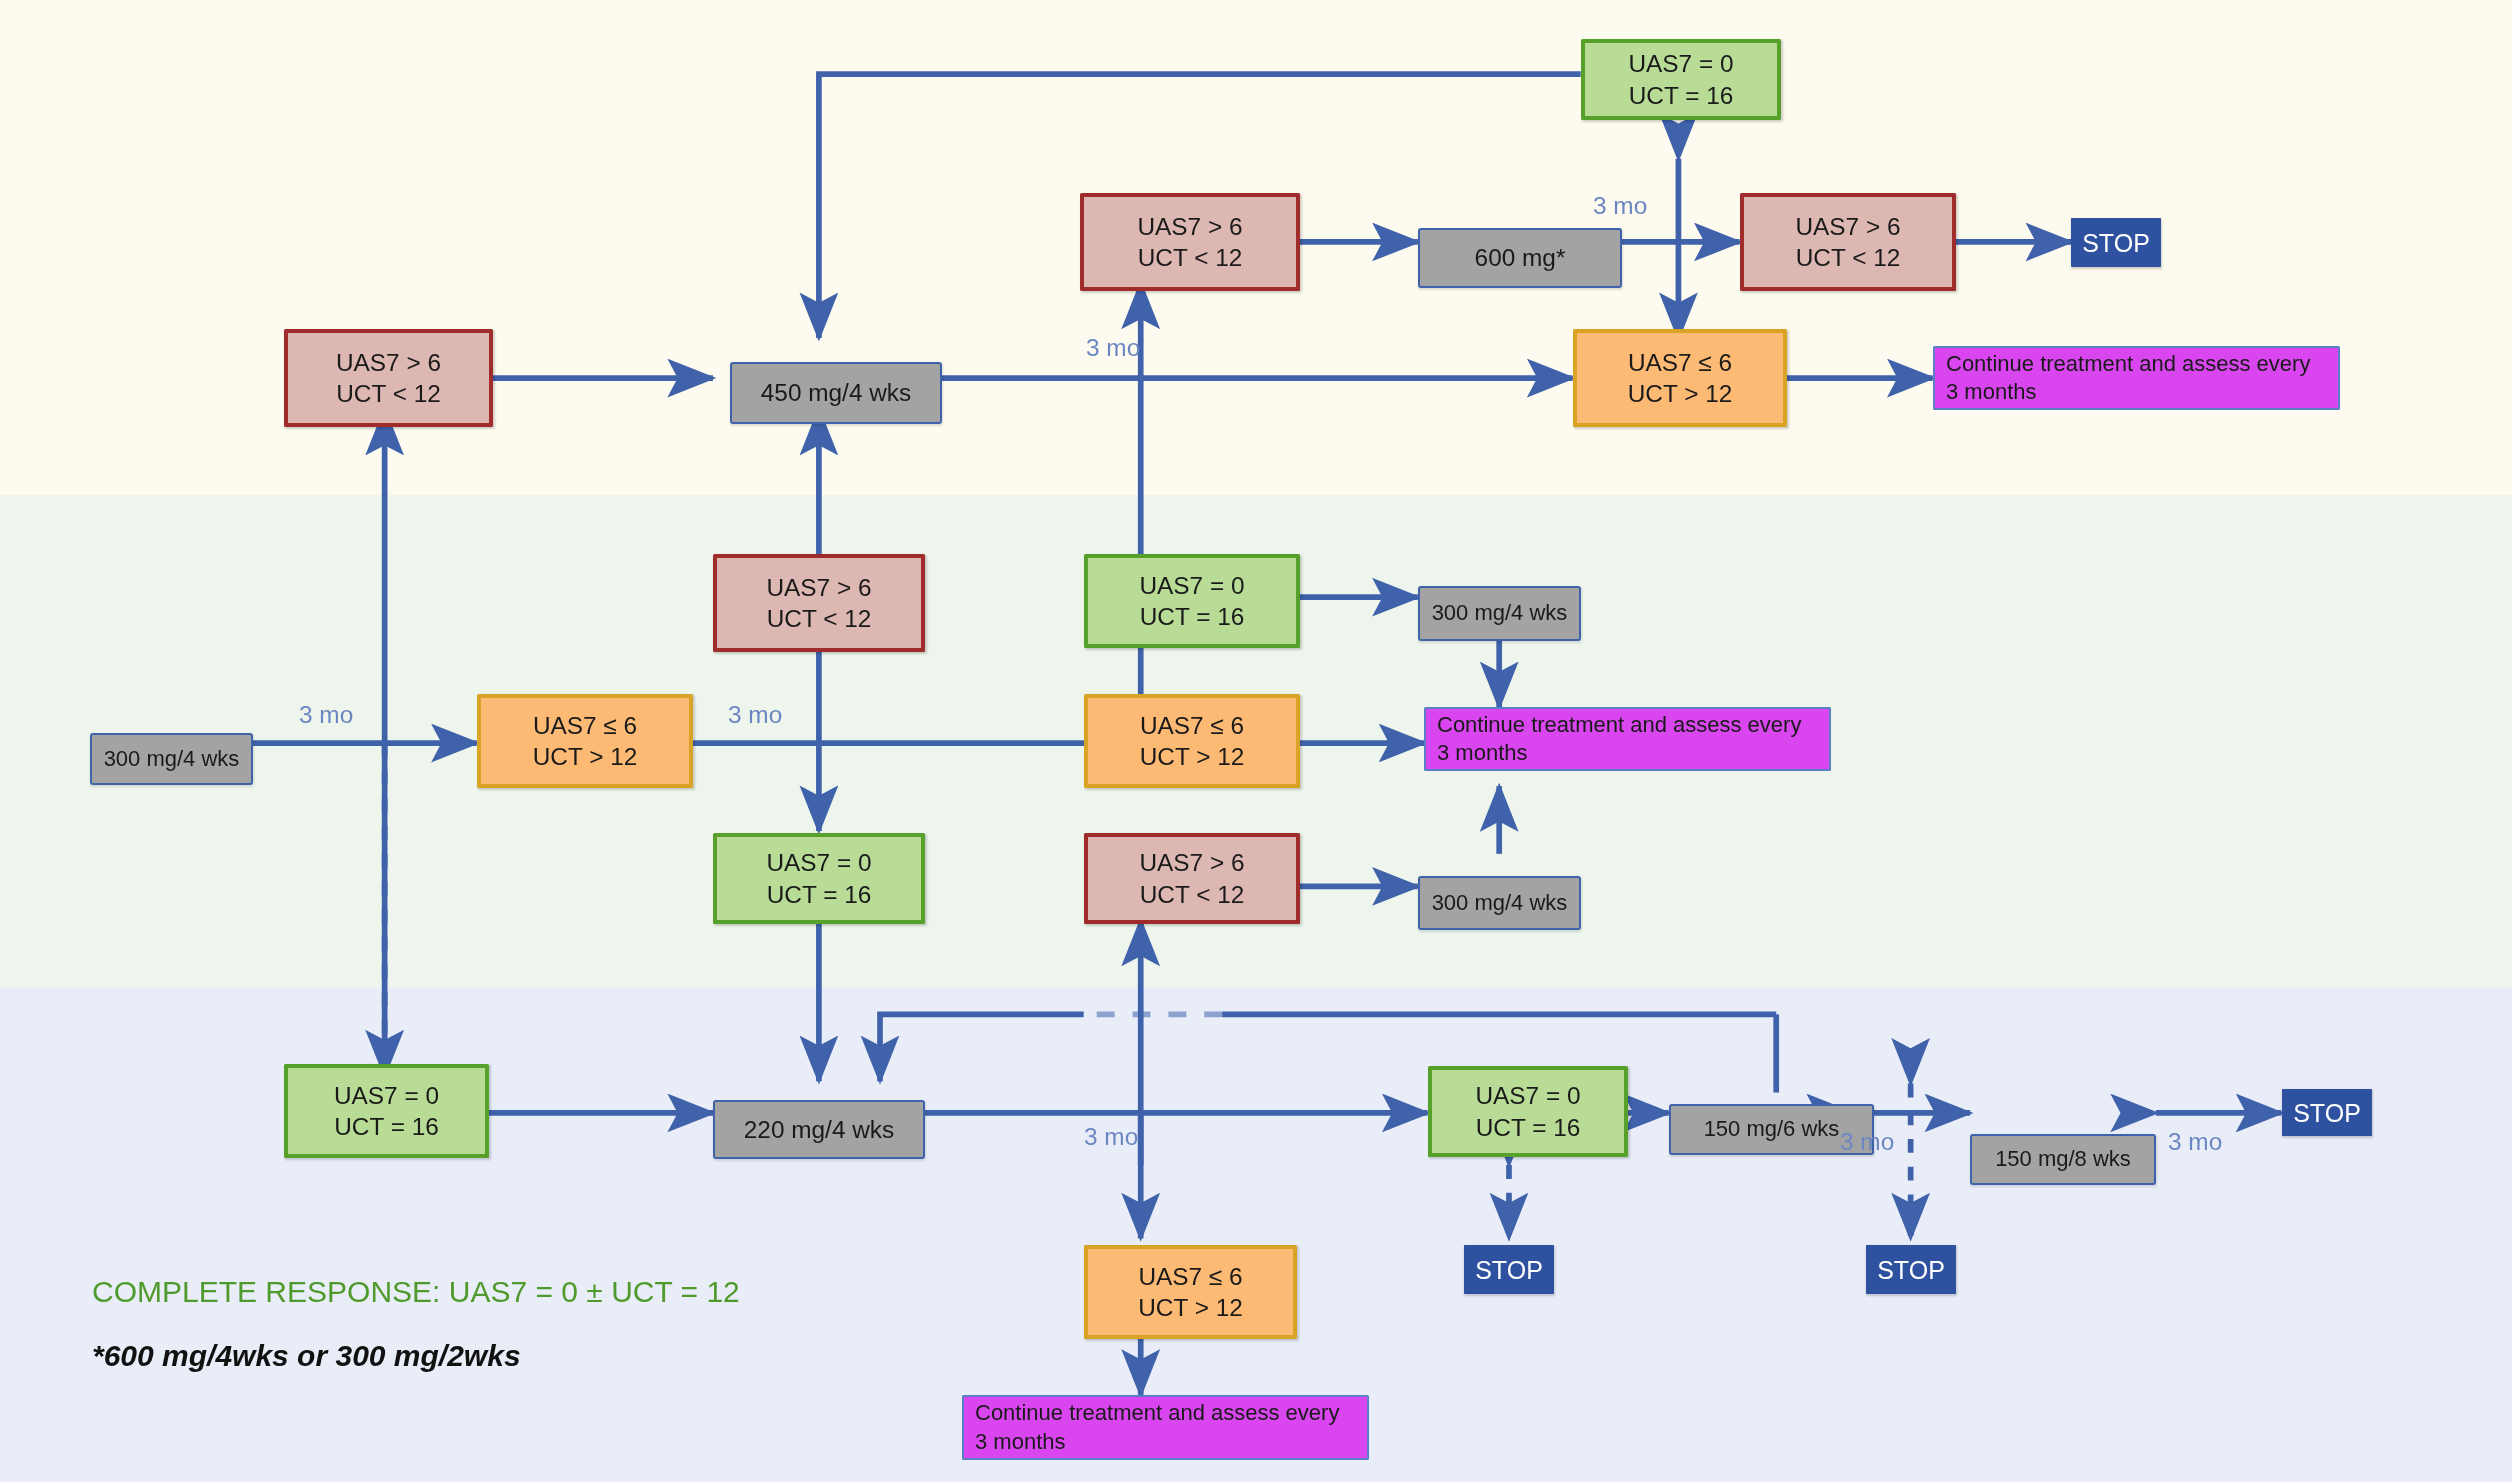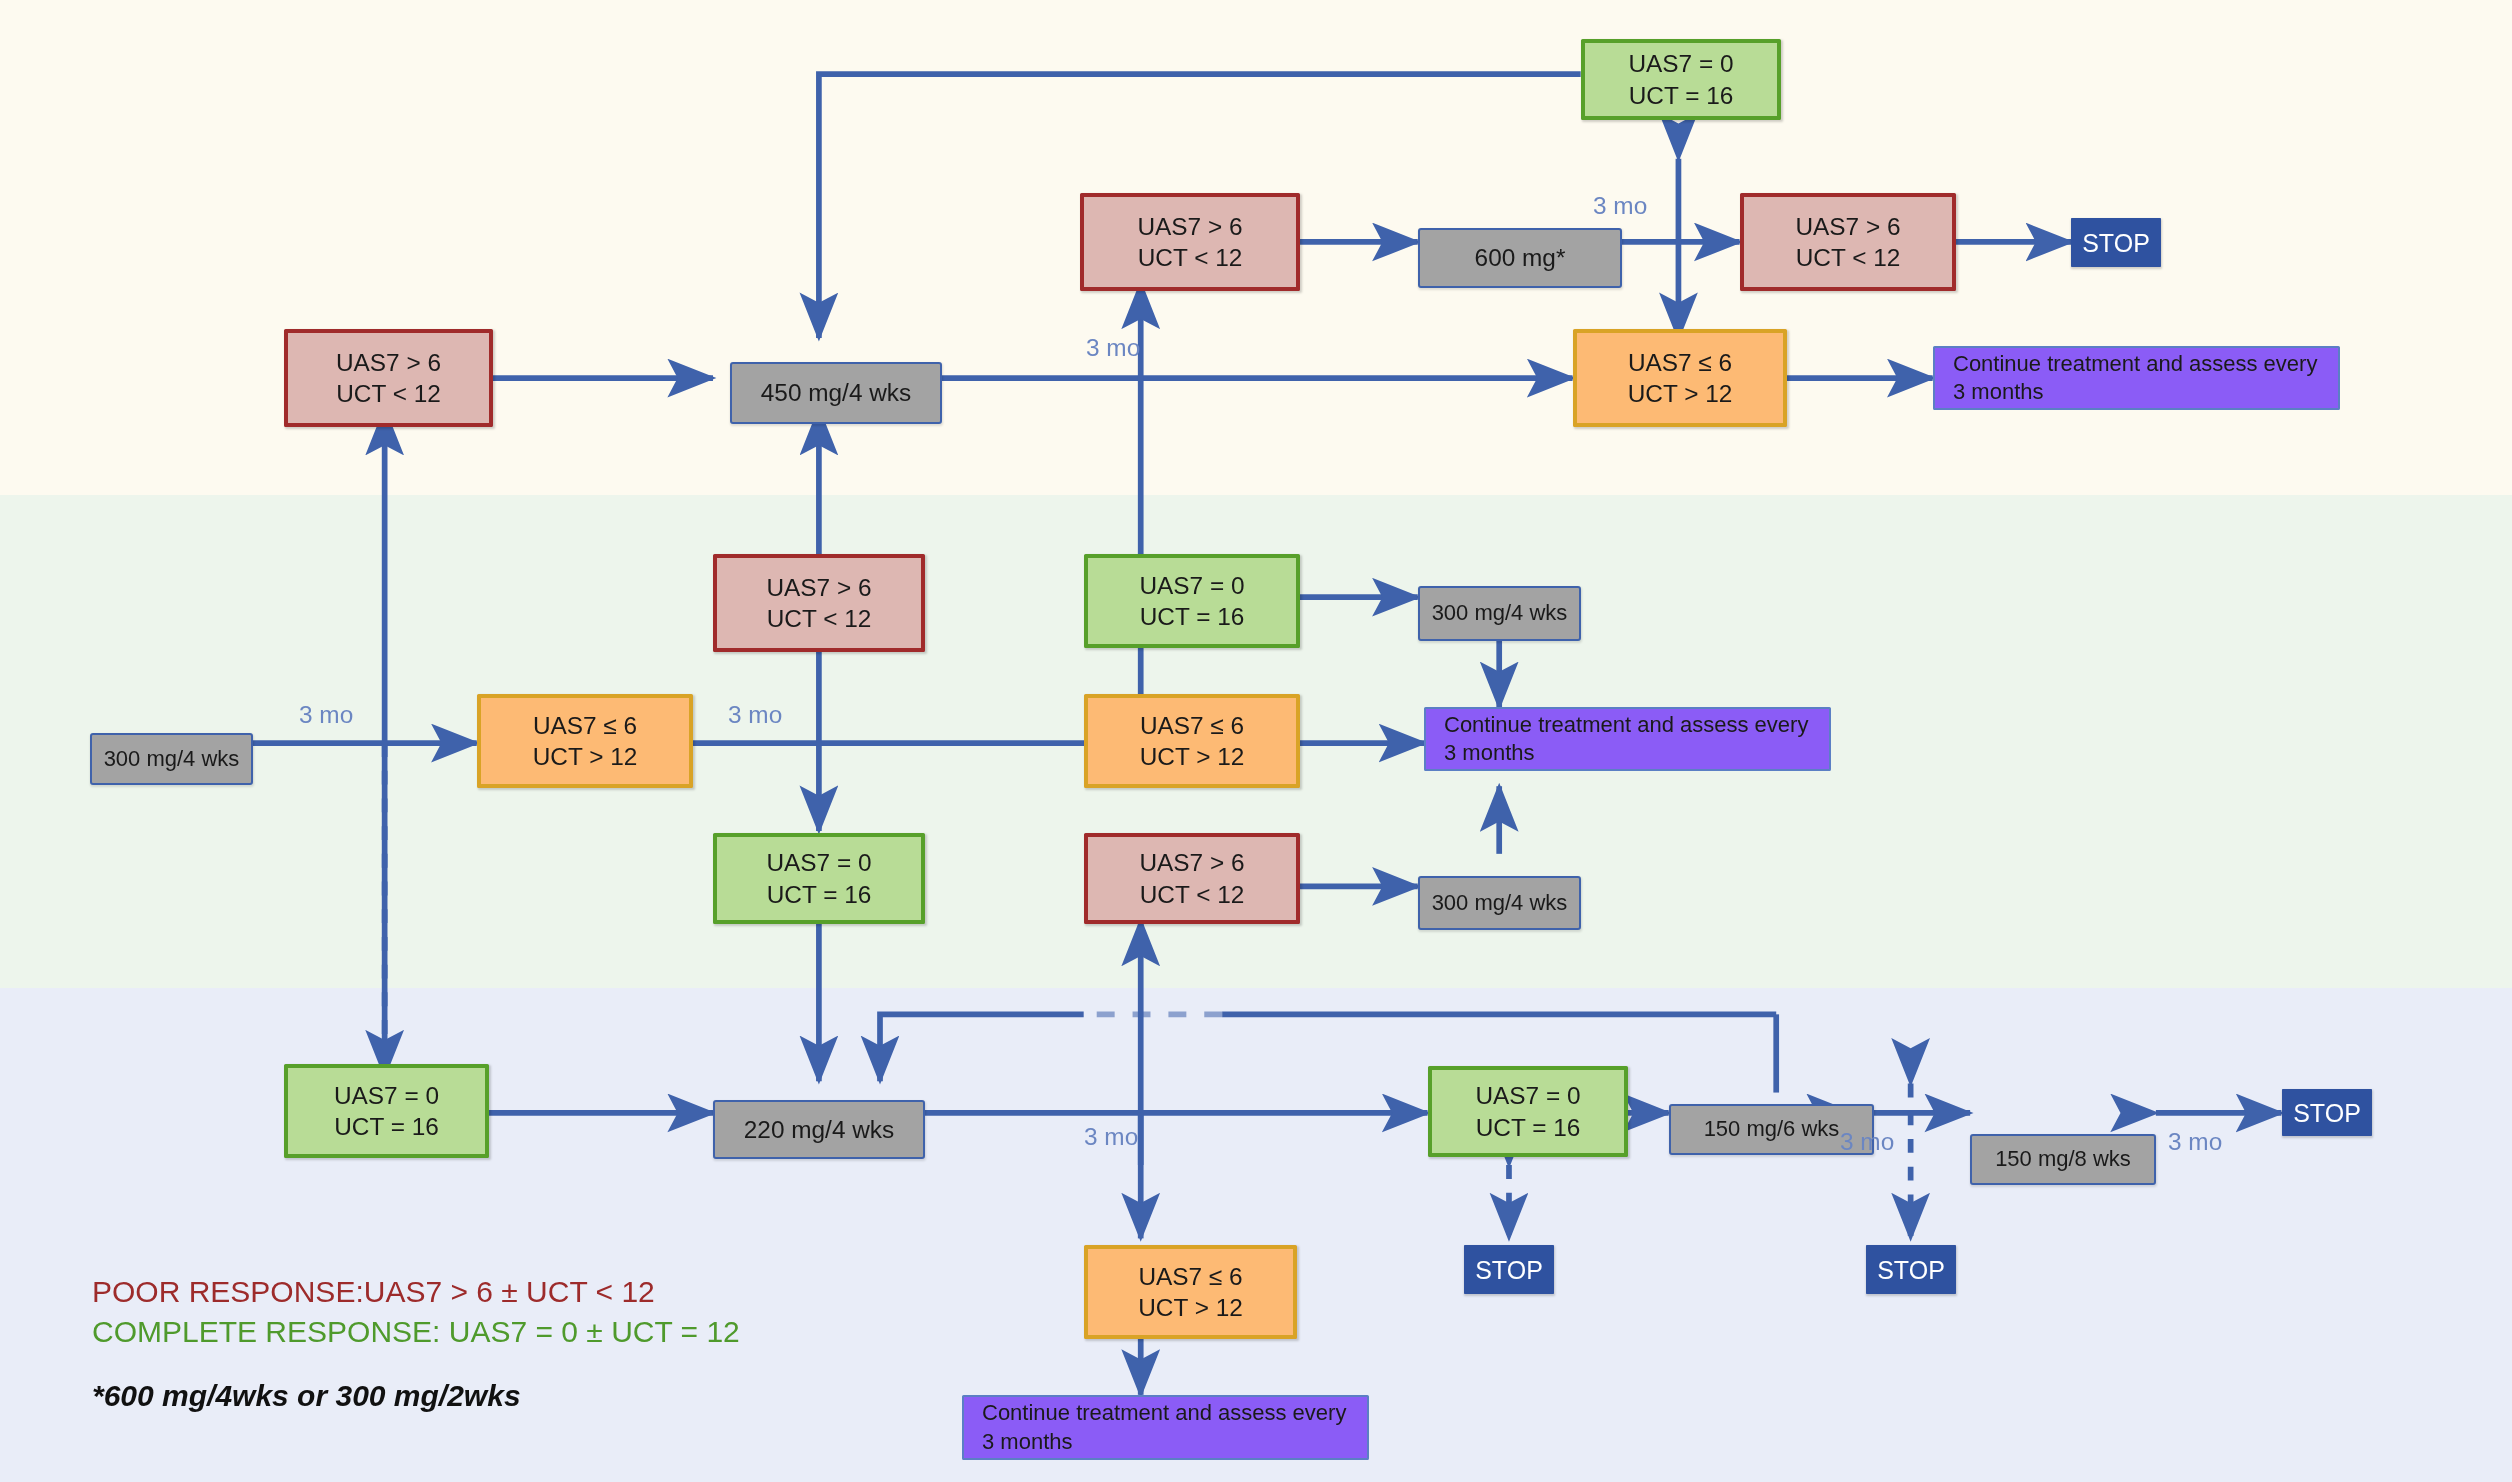--- a/index.html
+++ b/index.html
@@ -44,27 +44,27 @@
     background:#a3a3a3;
     border:2.4px solid #3f62ab;
     border-radius:3px;
     font-size:24.4px;
     box-shadow:0.8px 1.6px 2.4px rgba(0,0,0,.12);
     margin-top:16px;
   }
   .dose.small{font-size:22px;}
   
   .note{
-    background:#8b5cf6;
+    background:#d946ef;
     border:2.4px solid #5b7fc4;
     border-radius:1.6px;
     font-size:22px;
     align-items:flex-start;
     justify-content:center;
-    padding-left:18px;
+    padding-left:11px;
     text-align:left;
   }
   .stop{
     background:#2f52a0;
     color:#ffffff;
     border:none;
     border-radius:0.8px;
     font-size:25px;
     box-shadow:0.8px 1.6px 2.4px rgba(0,0,0,.18);
   }
@@ -251,19 +251,18 @@
 
   <div class="mo" style="left:1086px;top:334px;">3 mo</div>
   <div class="mo" style="left:1593px;top:192px;">3 mo</div>
   <div class="mo" style="left:299px;top:701px;">3 mo</div>
   <div class="mo" style="left:728px;top:701px;">3 mo</div>
   <div class="mo" style="left:1084px;top:1123px;">3 mo</div>
   <div class="mo" style="left:1840px;top:1128px;">3 mo</div>
   <div class="mo" style="left:2168px;top:1128px;">3 mo</div>
 
   <div class="legend">
-    <div class="lg-poor">POOR RESPONSE:UAS7 &gt; 6 ± UCT &lt; 12</div>
     <div class="lg-complete">COMPLETE RESPONSE: UAS7 = 0 ± UCT = 12</div>
     <div class="lg-foot">*600 mg/4wks or 300 mg/2wks</div>
   </div>
 
 </div>
 
 
 </body></html>

